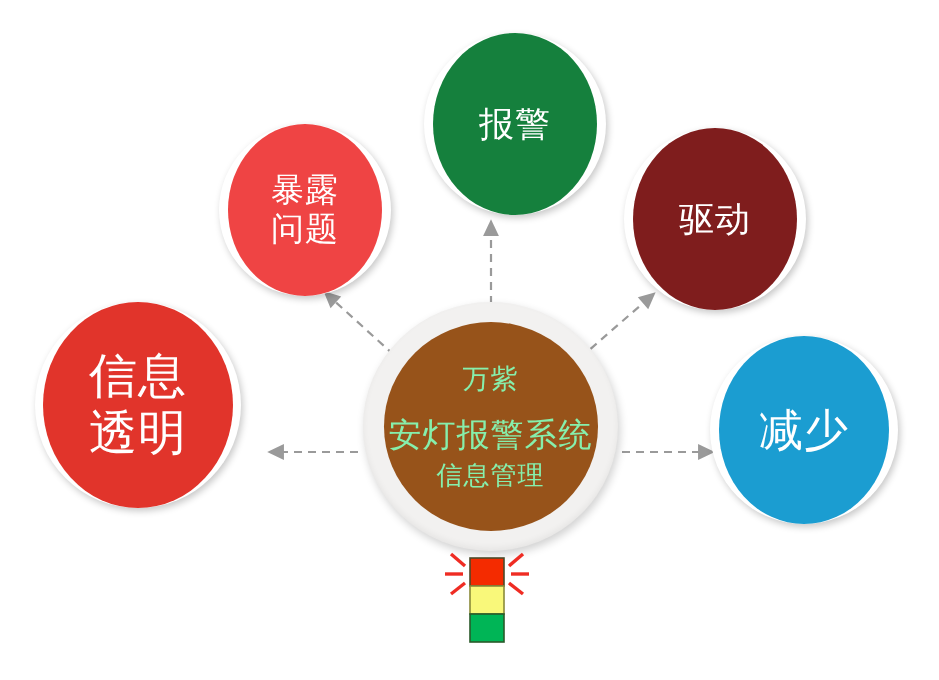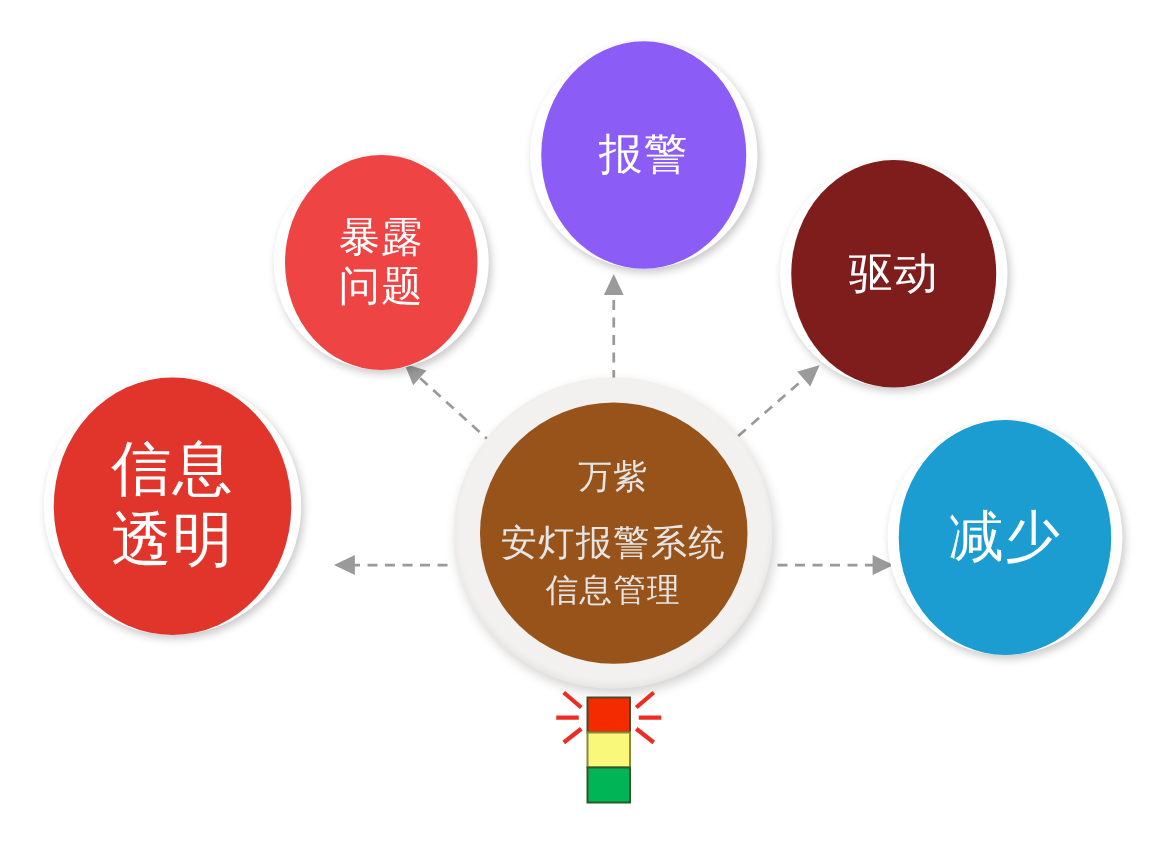--- a/index.html
+++ b/index.html
@@ -61,27 +61,27 @@
   }
   #hub .hub-disc {
     border-radius: 50%;
     display: flex;
     flex-direction: column;
     align-items: center;
     justify-content: center;
     box-sizing: border-box;
   }
   #hub .hub-line {
-    color: #e5e5e5;
+    color: #86efac;
     text-align: left;
     white-space: nowrap;
     letter-spacing: 1px;
   }
   #hub .hub-line.l1 { font-size: 27px; margin-bottom: 16px; }
-  #hub .hub-line.l2 { font-size: 29px; margin-bottom: 0; }
+  #hub .hub-line.l2 { font-size: 33px; margin-bottom: 0; }
   #hub .hub-line.l3 { font-size: 26px; }
 
   
   #connectors {
     position: absolute;
     left: 0; top: 0;
     width: 939px;
     height: 680px;
     pointer-events: none;
   }
@@ -130,21 +130,21 @@
 
   <div id="hub" style="left:363px; top:302px; width:255px; height:249px;">
     <div class="hub-disc" style="width:214px; height:209px; background:#97531a;">
       <div class="hub-line l1">万紫</div>
       <div class="hub-line l2">安灯报警系统</div>
       <div class="hub-line l3">信息管理</div>
     </div>
   </div>
 
   <div class="node" style="left:424px; top:33px; width:182px; height:182px;">
-    <div class="disc" style="background:#8b5cf6; margin:9px;">
+    <div class="disc" style="background:#15803d; margin:9px;">
       <div class="label" style="font-size:35px;">
         <span>报警</span><br>
       </div>
     </div>
   </div>
 
   <div class="node" style="left:219px; top:124px; width:172px; height:172px;">
     <div class="disc" style="background:#ef4444; margin:9px;">
       <div class="label" style="font-size:33px;">
         <span>暴露</span><br>

